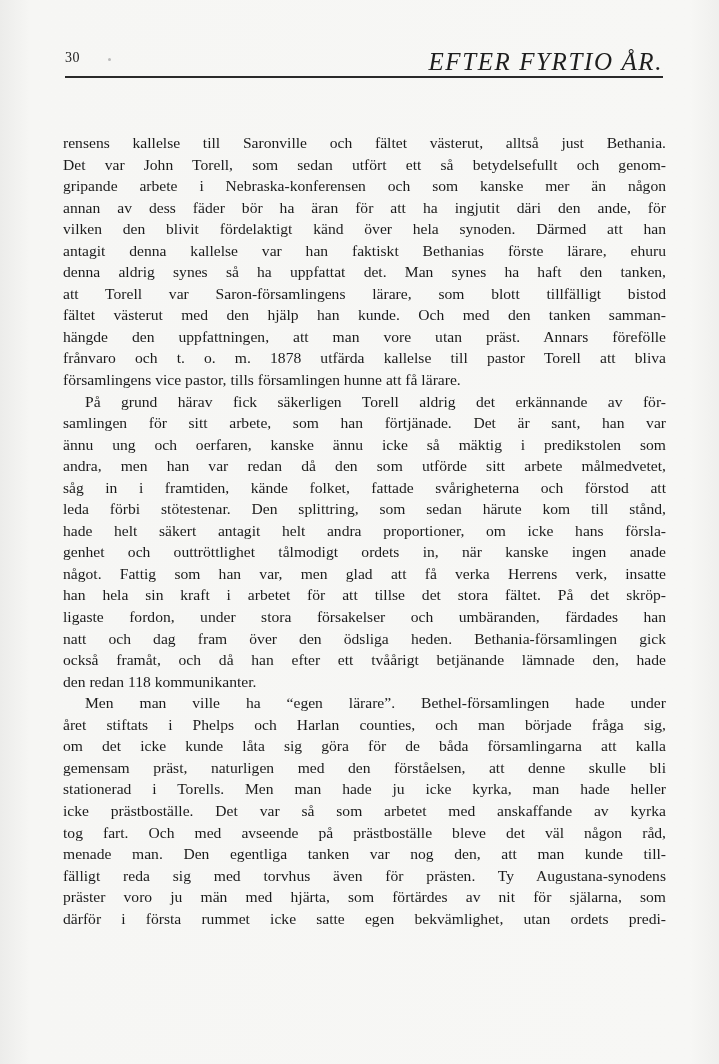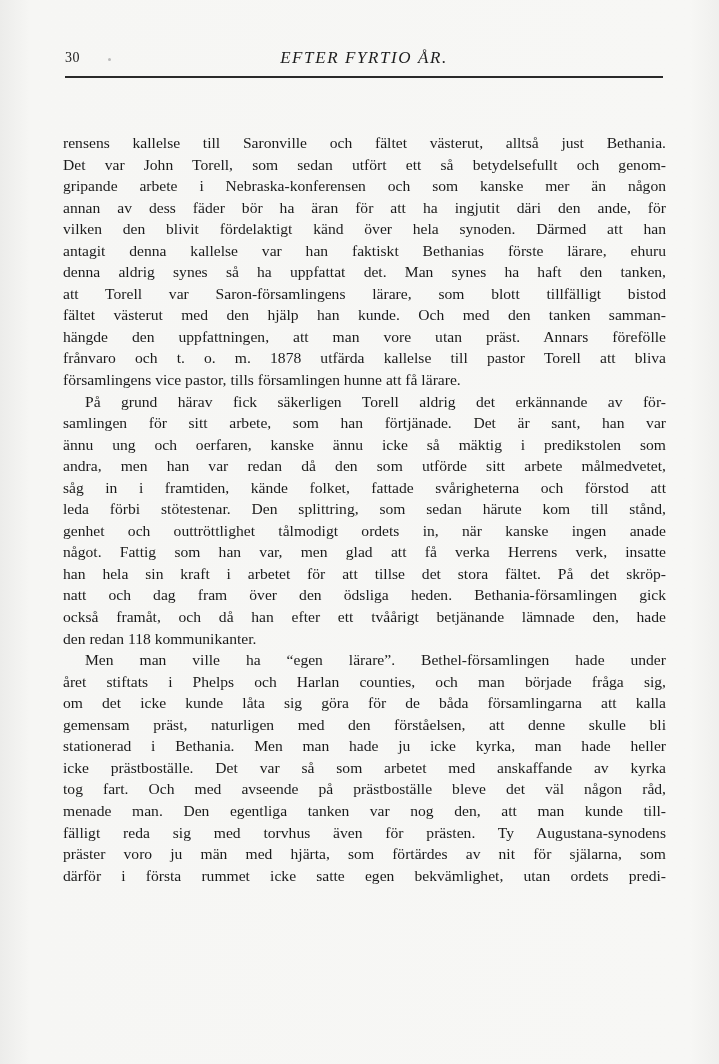--- a/index.html
+++ b/index.html
@@ -41,23 +41,23 @@
       left: 43px;
       top: 12px;
       width: 3px; height: 3px;
       border-radius: 50%;
       background: #bbb;
     }
     .head-title {
       position: absolute;
       left: 0;
       width: 598px;
-      text-align: center;
+      text-align: right;
       top: 2px;
-      font-size: 17px;
+      font-size: 25px;
       font-style: italic;
       letter-spacing: 1.6px;
       color: #1e1e1e;
     }
     .head-rule {
       position: absolute;
       left: 65px;
       top: 76px;
       width: 598px;
       height: 0;
@@ -110,31 +110,33 @@
       <span class="line">fältet västerut med den hjälp han kunde.  Och med den tanken samman-</span>
       <span class="line">hängde den uppfattningen, att man vore utan präst.  Annars förefölle</span>
       <span class="line">frånvaro och t. o. m. 1878 utfärda kallelse till pastor Torell att bliva</span>
       <span class="line last">församlingens vice pastor, tills församlingen hunne att få lärare.</span>
       <span class="line indent">På grund härav fick säkerligen Torell aldrig det erkännande av för-</span>
       <span class="line">samlingen för sitt arbete, som han förtjänade.  Det är sant, han var</span>
       <span class="line">ännu ung och oerfaren, kanske ännu icke så mäktig i predikstolen som</span>
       <span class="line">andra, men han var redan då den som utförde sitt arbete målmedvetet,</span>
       <span class="line">såg in i framtiden, kände folket, fattade svårigheterna och förstod att</span>
       <span class="line">leda förbi stötestenar.  Den splittring, som sedan härute kom till stånd,</span>
+      <span class="line">hade helt säkert antagit helt andra proportioner, om icke hans försla-</span>
       <span class="line">genhet och outtröttlighet tålmodigt ordets in, när kanske ingen anade</span>
       <span class="line">något.  Fattig som han var, men glad att få verka Herrens verk, insatte</span>
       <span class="line">han hela sin kraft i arbetet för att tillse det stora fältet.  På det skröp-</span>
+      <span class="line">ligaste fordon, under stora försakelser och umbäranden, färdades han</span>
       <span class="line">natt och dag fram över den ödsliga heden.  Bethania-församlingen gick</span>
       <span class="line">också framåt, och då han efter ett tvåårigt betjänande lämnade den, hade</span>
       <span class="line last">den redan 118 kommunikanter.</span>
       <span class="line indent">Men man ville ha “egen lärare”.  Bethel-församlingen hade under</span>
       <span class="line">året stiftats i Phelps och Harlan counties, och man började fråga sig,</span>
       <span class="line">om det icke kunde låta sig göra för de båda församlingarna att kalla</span>
       <span class="line">gemensam präst, naturligen med den förståelsen, att denne skulle bli</span>
-      <span class="line">stationerad i Bethania.  Men man hade ju icke kyrka, man hade heller</span>
+      <span class="line">stationerad i Torells.  Men man hade ju icke kyrka, man hade heller</span>
       <span class="line">icke prästboställe.  Det var så som arbetet med anskaffande av kyrka</span>
       <span class="line">tog fart.  Och med avseende på prästboställe bleve det väl någon råd,</span>
       <span class="line">menade man.  Den egentliga tanken var nog den, att man kunde till-</span>
       <span class="line">fälligt reda sig med torvhus även för prästen.  Ty Augustana-synodens</span>
       <span class="line">präster voro ju män med hjärta, som förtärdes av nit för själarna, som</span>
       <span class="line">därför i första rummet icke satte egen bekvämlighet, utan ordets predi-</span>
     </div>
 </div>
 
 </body></html>

